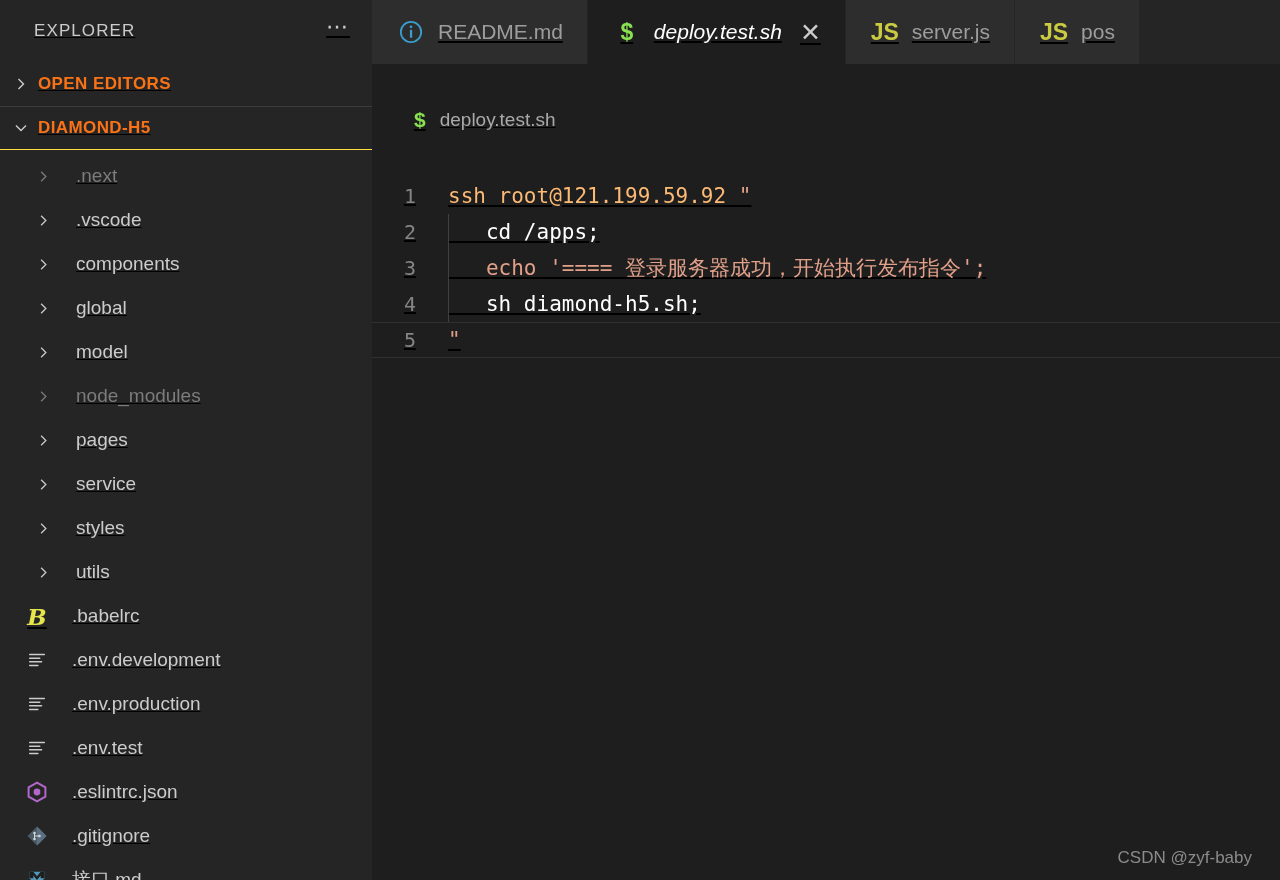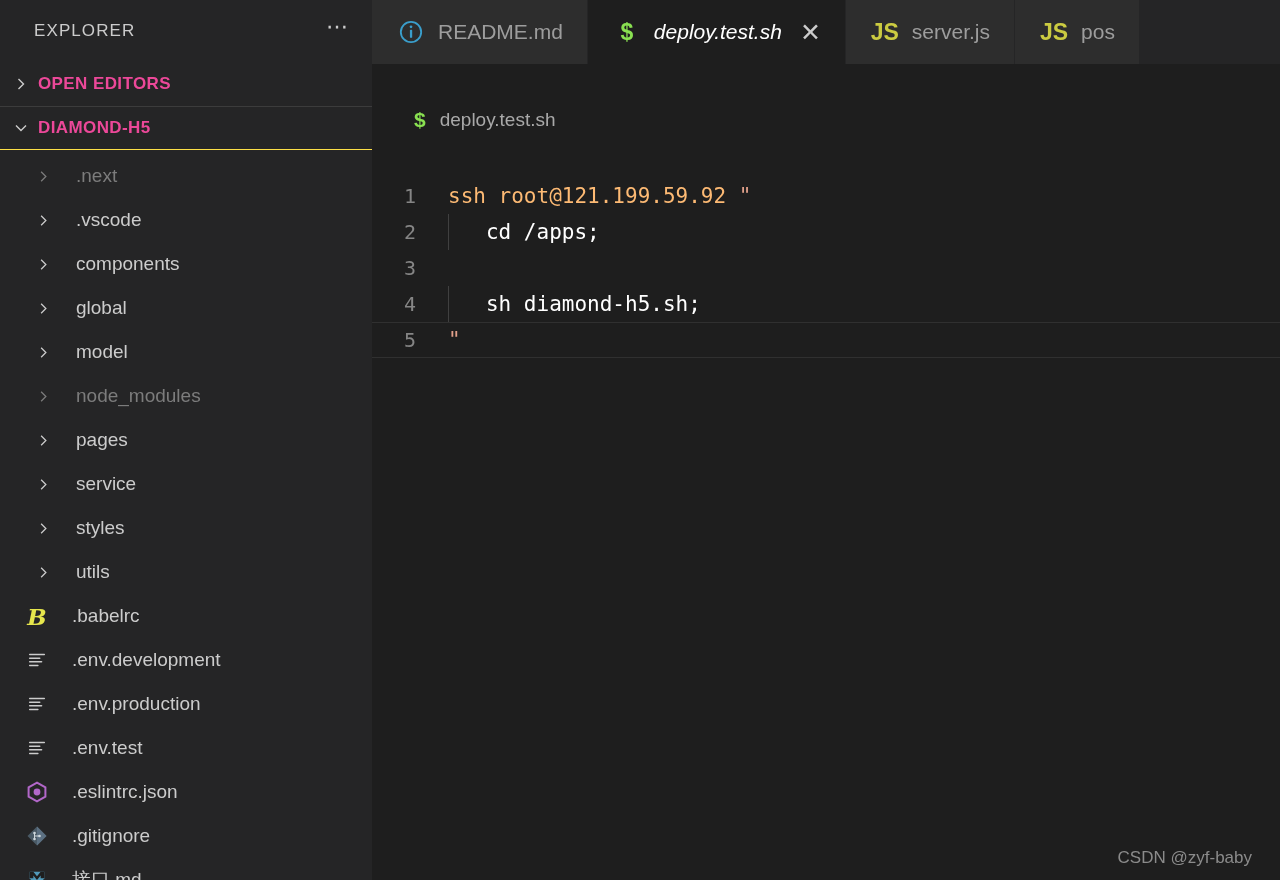--- a/index.html
+++ b/index.html
@@ -10,20 +10,21 @@
     overflow: hidden;
     background: #1e1e1e;
     font-family: "Liberation Sans", sans-serif;
     -webkit-font-smoothing: antialiased;
   }
 
   .app {
     display: flex;
     width: 1280px;
     height: 653px;
+    text-decoration: underline;
   }
 
   
   .sidebar {
     width: 372px;
     height: 880px;
     background: #252526;
     flex: 0 0 372px;
     overflow: hidden;
     position: relative;
@@ -58,21 +59,21 @@
     padding-left: 8px;
     cursor: pointer;
   }
   .section-row.bordered {
     border-top: 1px solid #3c3c3c;
     border-bottom: 1px solid #fde047;
   }
   .section-label {
     font-size: 17px;
     font-weight: bold;
-    color: #ec4899;
+    color: #f97316;
     letter-spacing: 0.4px;
     margin-left: 4px;
   }
 
   .chev {
     width: 26px;
     height: 26px;
     display: inline-flex;
     align-items: center;
     justify-content: center;
@@ -483,21 +484,21 @@
         <div class="line">
           <span class="ln">1</span>
           <span class="ltext"><span class="tok-plain">ssh root@121.199.59.92 </span><span class="tok-str">"</span></span>
         </div>
         <div class="line">
           <span class="ln">2</span>
           <span class="ltext"><span class="indent-guide"></span><span class="tok-cmd">   cd /apps;</span></span>
         </div>
         <div class="line">
           <span class="ln">3</span>
-          <span class="ltext"><span class="indent-guide"></span></span>
+          <span class="ltext"><span class="indent-guide"></span><span class="tok-str">   echo '==== 登录服务器成功，开始执行发布指令';</span></span>
         </div>
         <div class="line">
           <span class="ln">4</span>
           <span class="ltext"><span class="indent-guide"></span><span class="tok-cmd">   sh diamond-h5.sh;</span></span>
         </div>
         <div class="line current">
           <span class="ln">5</span>
           <span class="ltext"><span class="tok-str">"</span></span>
         </div>
       </div>

